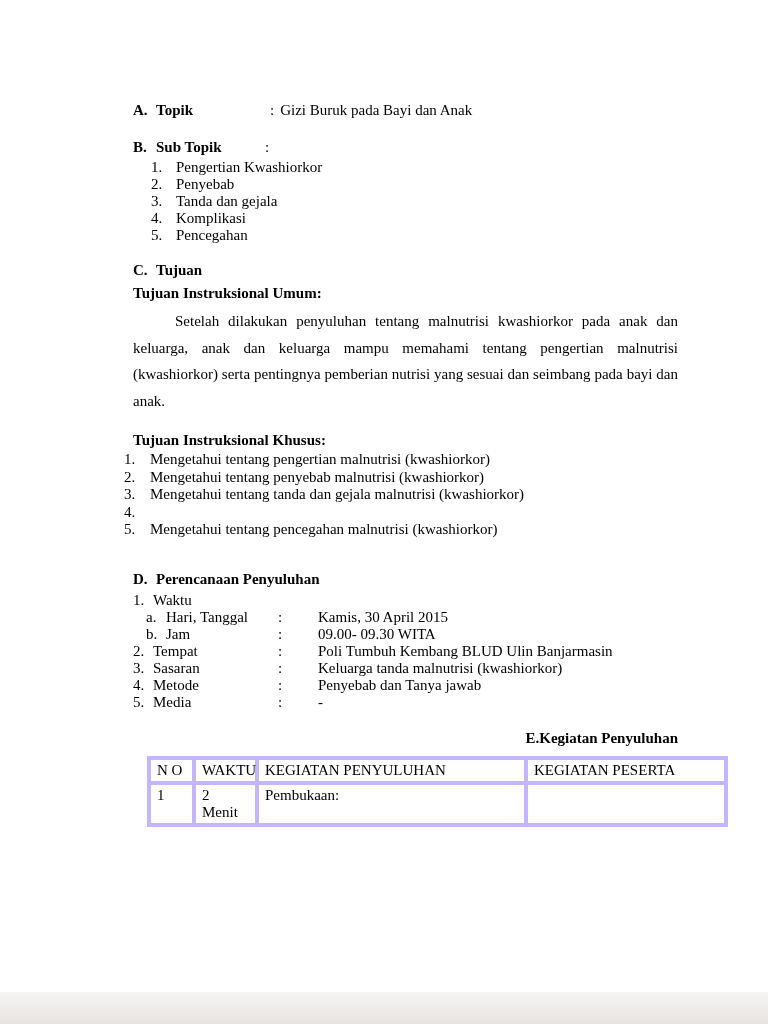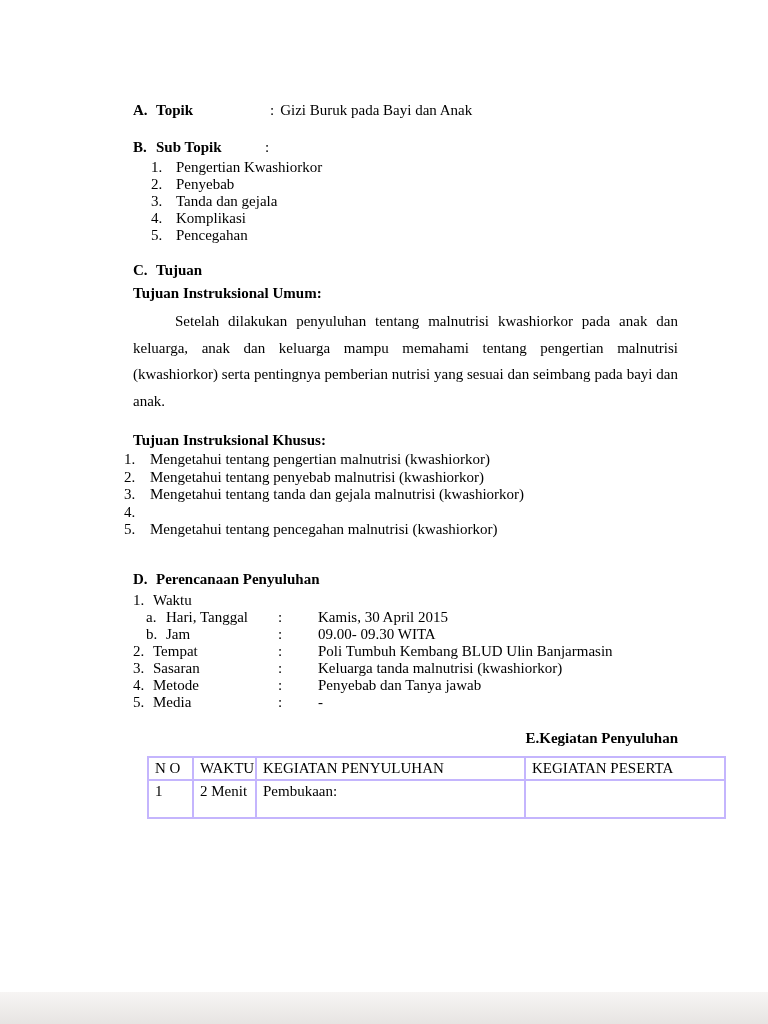--- a/index.html
+++ b/index.html
@@ -39,21 +39,21 @@
   .plan-list { margin-top:3px; }
   .plan-row { display:flex; line-height:17px; }
   .plan-left { display:flex; width:145px; flex:0 0 auto; }
   .plan-left .num { width:20px; flex:0 0 auto; }
   .plan-row.indent .plan-left { padding-left:13px; }
   .plan-colon { width:40px; flex:0 0 auto; }
 
   .sec-e { margin-top:17px;text-align:right; }
   table.keg { border-collapse:collapse; table-layout:fixed; width:577px; margin:8px 0 0 14px; }
   table.keg th, table.keg td {
-    border:2px solid #c4b5fd; font-weight:normal; text-align:left; vertical-align:top;
+    border:4px solid #c4b5fd; font-weight:normal; text-align:left; vertical-align:top;
     padding:2px 6px; line-height:17px; font-size:15px;
   }
   col.c1 { width:45px; } col.c2 { width:63px; } col.c3 { width:269px; } col.c4 { width:200px; }
   th.th-no { text-align:center; padding:2px 12px; }
   td.td-no { text-align:center; padding:2px 3px; }
   tr.data-row td { height:38px; }
   .underline { }
 
   .page-bottom-shade {
     position:absolute; left:0; bottom:0; width:100%; height:32px;

